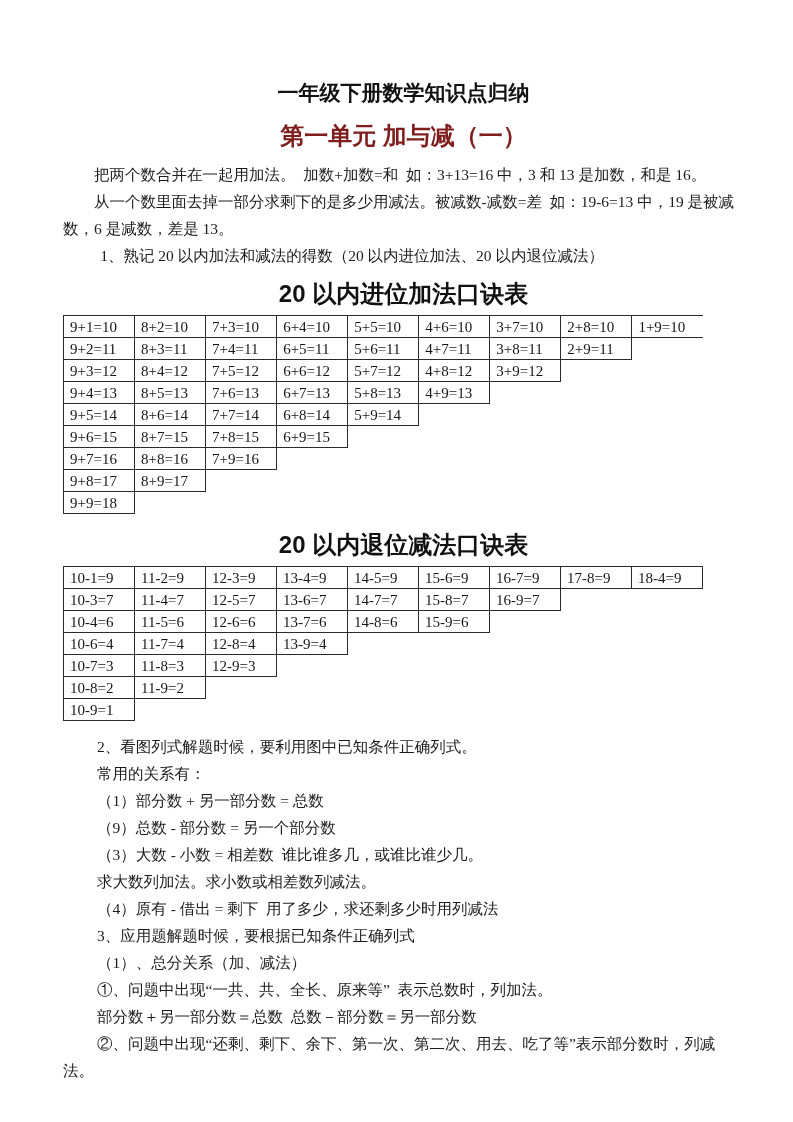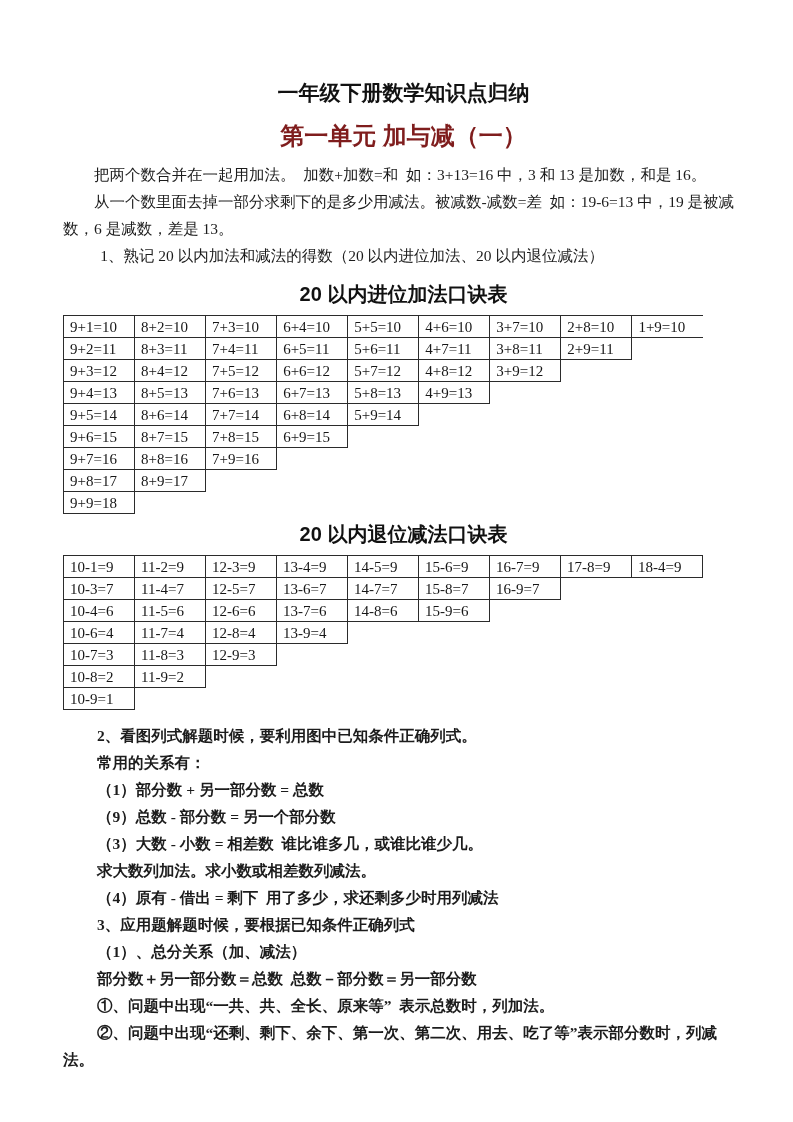--- a/index.html
+++ b/index.html
@@ -35,46 +35,46 @@
     color: #7f1d1d;
   }
   .para { margin: 0; white-space: pre-wrap; text-indent: 2em; }
   .para.first { margin-top: 11px; }
   .para.item { text-indent: 2.4em; }
   .table-title {
     margin: 13px 0 9px 0;
     text-align: center;
     font-family: "Liberation Sans", "DejaVu Sans", sans-serif;
     font-weight: bold;
-    font-size: 20px;
+    font-size: 24px;
     line-height: 24px;
     color: #111;
   }
-  .table-title.second { margin-top: 8px; }
+  .table-title.second { margin-top: 19px; }
   table.facts {
     border-collapse: collapse;
     table-layout: fixed;
     width: 640px;
   }
   table.facts td {
     box-sizing: border-box;
     border: 1px solid #2b2b2b;
     width: 71px;
     height: 22px;
     padding: 0 0 0 6px;
     font-family: "Liberation Serif", "DejaVu Serif", serif;
     font-size: 15px;
     line-height: 20px;
     color: #161616;
     white-space: nowrap;
     overflow: hidden;
   }
   table.facts td.open-right { border-right: none; margin-top: 21px; }
   .notes { margin-top: 12px; }
-  .notes p { margin: 0; white-space: pre-wrap; text-indent: 2.2em; font-weight: bold; }
+  .notes p { margin: 0; white-space: pre-wrap; text-indent: 2.2em; }
 </style>
 </head>
 <body>
 
 <div class="page">
   <h1 class="doc-title">一年级下册数学知识点归纳</h1>
   <h2 class="unit-title">第一单元 加与减（一）</h2>
 
   <p class="para first">把两个数合并在一起用加法。  加数+加数=和  如：3+13=16 中，3 和 13 是加数，和是 16。</p>
   <p class="para">从一个数里面去掉一部分求剩下的是多少用减法。被减数-减数=差  如：19-6=13 中，19 是被减数，6 是减数，差是 13。</p>
@@ -204,17 +204,17 @@
   <div class="notes" id="notes-section">
       <p>2、看图列式解题时候，要利用图中已知条件正确列式。</p>
       <p>常用的关系有：</p>
       <p>（1）部分数 + 另一部分数 = 总数</p>
       <p>（9）总数 - 部分数 = 另一个部分数</p>
       <p>（3）大数 - 小数 = 相差数  谁比谁多几，或谁比谁少几。</p>
       <p>求大数列加法。求小数或相差数列减法。</p>
       <p>（4）原有 - 借出 = 剩下  用了多少，求还剩多少时用列减法</p>
       <p>3、应用题解题时候，要根据已知条件正确列式</p>
       <p>（1）、总分关系（加、减法）</p>
+      <p>①、问题中出现“一共、共、全长、原来等”  表示总数时，列加法。</p>
       <p>部分数＋另一部分数＝总数  总数－部分数＝另一部分数</p>
-      <p>①、问题中出现“一共、共、全长、原来等”  表示总数时，列加法。</p>
       <p>②、问题中出现“还剩、剩下、余下、第一次、第二次、用去、吃了等”表示部分数时，列减法。</p>
     </div>
 </div>
 
 </body></html>

